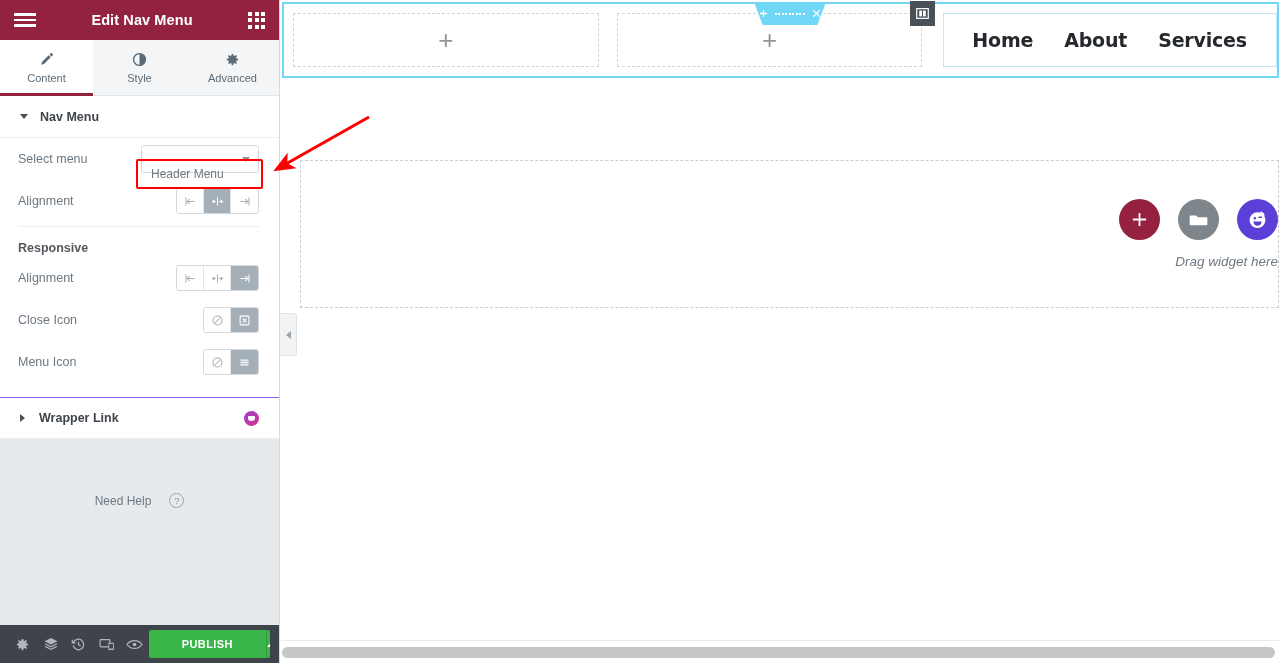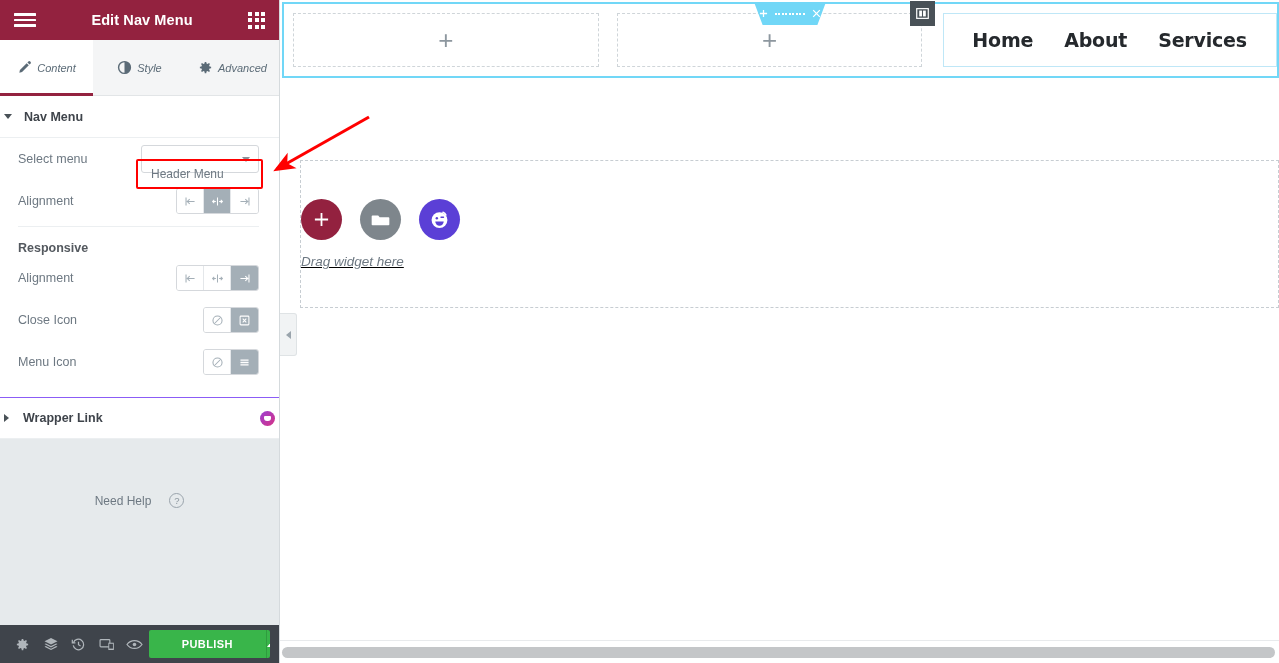--- a/index.html
+++ b/index.html
@@ -30,37 +30,37 @@
   .hamburger { width: 22px; display: flex; flex-direction: column; gap: 3px; cursor: pointer; }
   .hamburger span { display:block; height: 2.5px; background: #fff; border-radius: .5px; }
   .apps-grid { display: grid; grid-template-columns: repeat(3, 4px); gap: 2.5px; cursor: pointer; }
   .apps-grid i { display:block; width: 4px; height: 4px; background: #fff; }
 
   .tabs {
     height: 56px; background: #fff; display: flex; flex: 0 0 56px;
     border-bottom: 1px solid #e2e5e7;
   }
   .tab {
-    flex: 1; display: flex; flex-direction: row;
+    flex: 1; display: flex; flex-direction: column;
     align-items: center; justify-content: center; gap: 5px;
-    cursor: pointer; position: relative; background: #f4f5f6; font-style: italic;
+    cursor: pointer; position: relative; background: #f4f5f6;
   }
   .tab.active { background: #fff; }
   .tab.active::after {
     content: ""; position: absolute; bottom: -1px; left: 0; right: 0;
     height: 3px; background: #93223f;
   }
   .tab-label { font-size: 11px; color: #5b6b77; }
   .tab-ico { color: #5b6b77; height: 16px; display:flex; align-items:center; }
 
   .panel-body { flex: 1; overflow: hidden; background: #e6eaec; }
 
   .section-head {
     background: #fff; height: 42px; display: flex; align-items: center;
-    padding: 0 4px; gap: 12px; cursor: pointer;
+    padding: 0 20px; gap: 12px; cursor: pointer;
     border-bottom: 1px solid #eceff1;
   }
   .caret-down { width:0;height:0;border-left:4.5px solid transparent;border-right:4.5px solid transparent;border-top:5px solid #495157; }
   .caret-right { width:0;height:0;border-top:4.5px solid transparent;border-bottom:4.5px solid transparent;border-left:5px solid #495157; }
   .section-head .title { font-size: 12.5px; font-weight: bold; color: #3f444b; }
 
   .controls { background: #fff; padding: 0 20px 14px 18px; }
   .row {
     display: flex; align-items: center; justify-content: space-between;
     min-height: 42px; padding: 6px 0;
@@ -187,21 +187,21 @@
   .col-handle {
     position: absolute; left: 630px; top: 1px; width: 25px; height: 25px;
     background: #495157; display: flex; align-items: center; justify-content: center;
     z-index: 15; cursor: pointer;
   }
   .col-handle svg { display: block; }
 
   .dashed-drop {
     position: absolute; left: 20px; top: 160px; right: 0px; height: 148px;
     border: 1px dashed #c7cdd2;
-    display: flex; flex-direction: column; align-items: flex-start; justify-content: center; gap: 14px; text-decoration: underline;
+    display: flex; flex-direction: column; align-items: flex-end; justify-content: center; gap: 14px;
   }
   .drop-btns { display: flex; gap: 18px; }
   .circ { width: 41px; height: 41px; border-radius: 50%; display:flex; align-items:center; justify-content:center; cursor: pointer; }
   .circ.red { background: #93213f; }
   .circ.gray { background: #7e868c; }
   .circ.purple { background: #5b3fd6; }
   .drop-text { font-size: 13.5px; font-style: italic; color: #6d7882; }
 
   .canvas-scrollbar {
     position: absolute; left: 2px; bottom: 5px; right: 4px; height: 11px;

